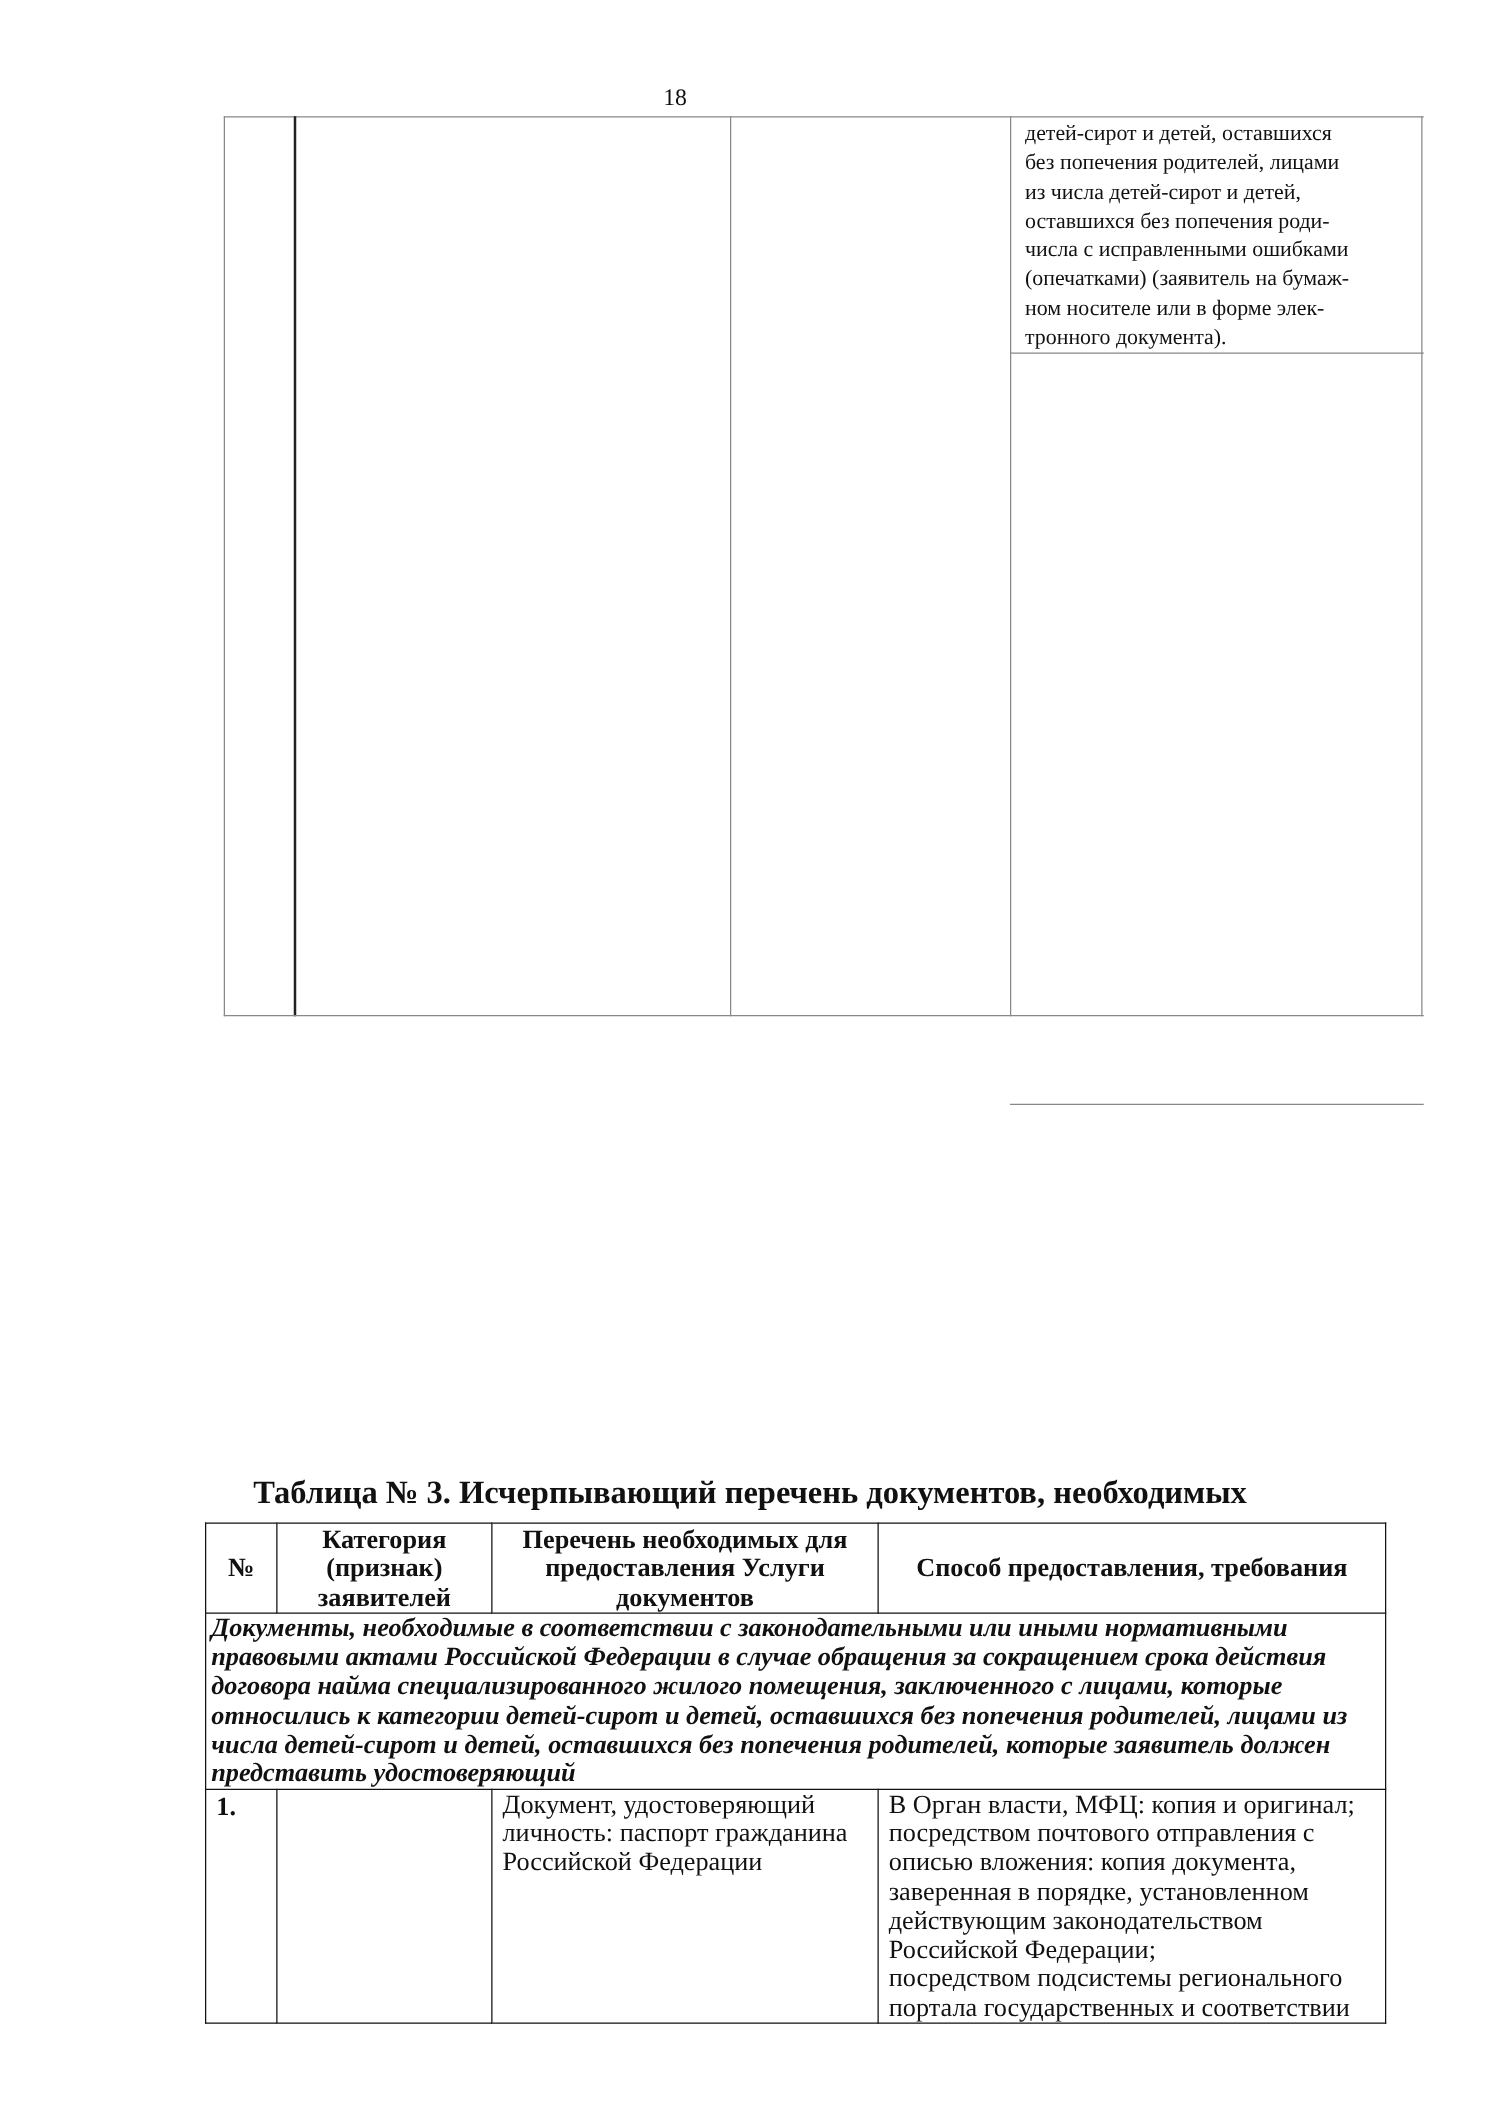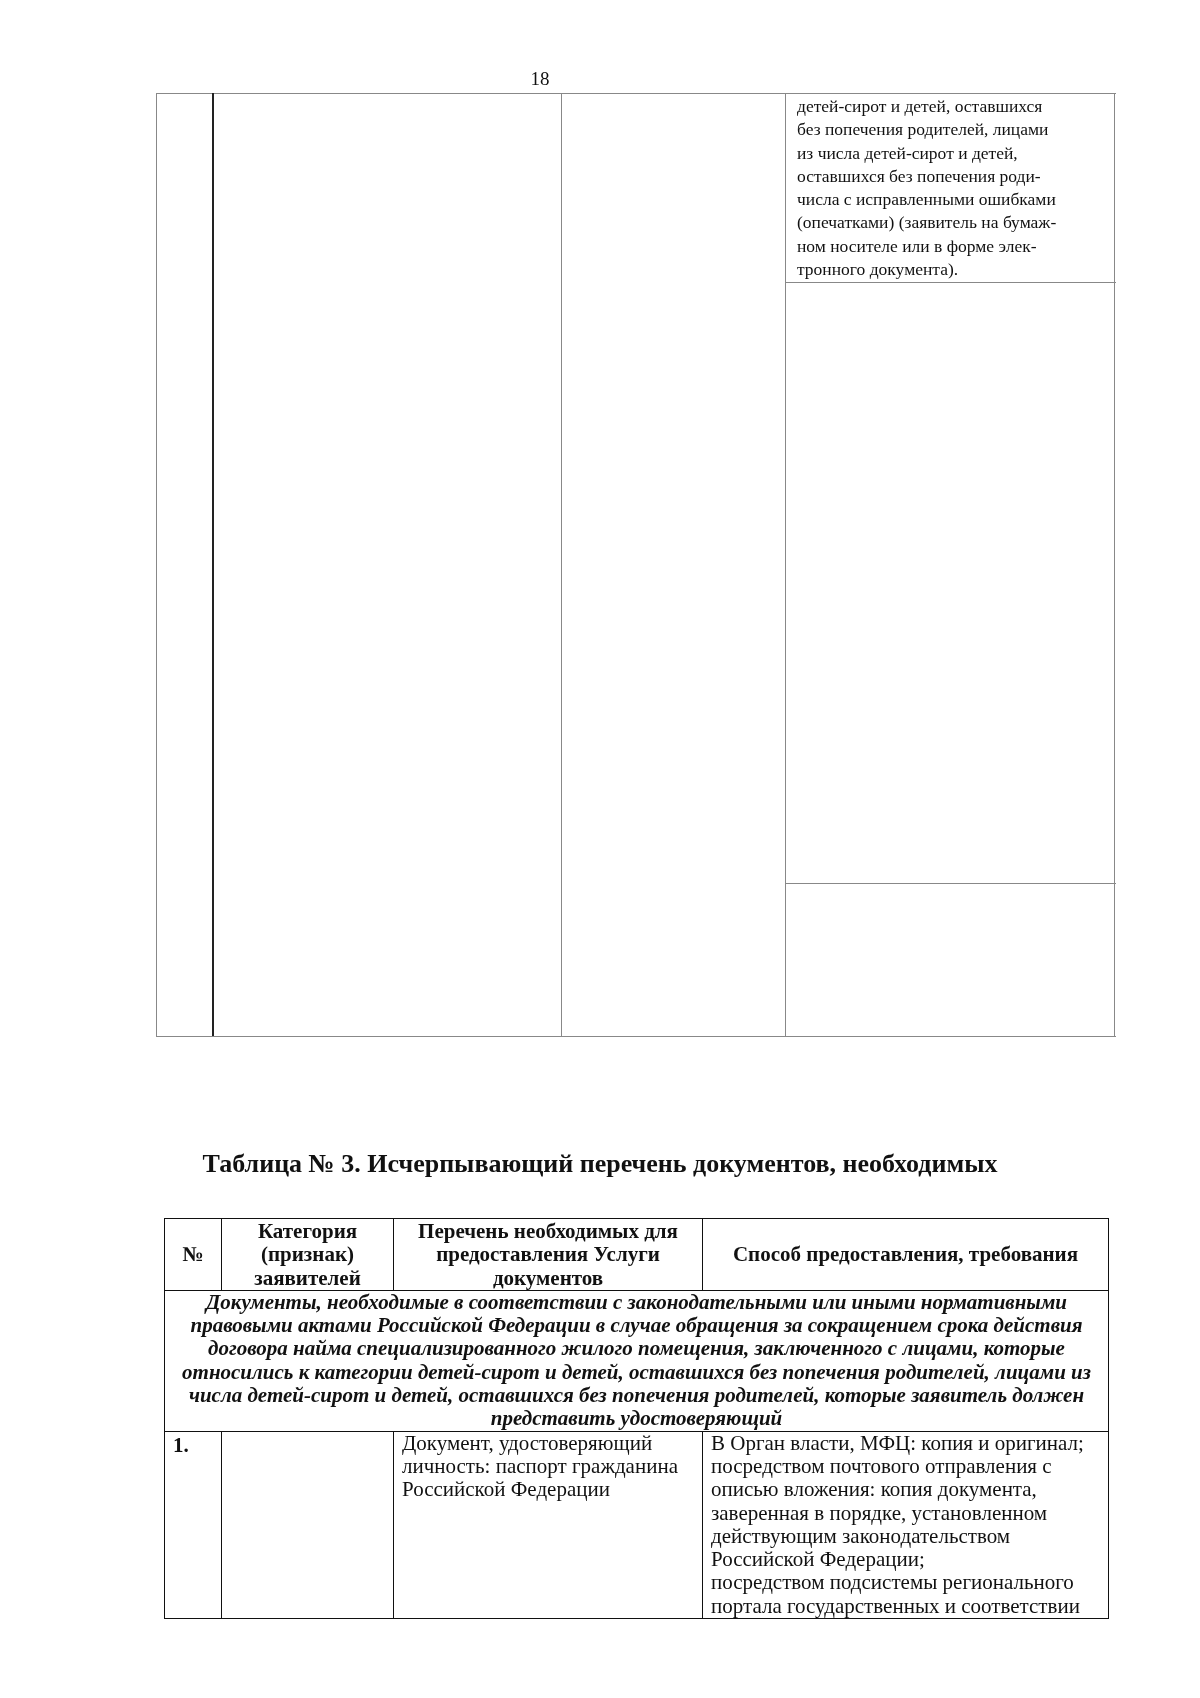--- a/index.html
+++ b/index.html
@@ -1,42 +1,42 @@
 <!DOCTYPE html>
 <html><head>
   <meta charset="utf-8">
   <style>
     html, body { margin: 0; padding: 0; background: #ffffff; }
     body { width: 1200px; height: 1698px; position: relative; overflow: hidden;
            font-family: "Liberation Serif", "DejaVu Serif", serif; color: #111; }
     .page-number { position: absolute; top: 68px; left: 0; width: 1080px; text-align: center;
                    font-size: 19px; }
     
-    .t1 { position: absolute; top: 93px; left: 156px; width: 960px; height: 944px; }
+    .t1 { position: absolute; top: 93px; left: 179px; width: 960px; height: 720px; }
     .t1 .vline { position: absolute; top: 0; bottom: 0; width: 0; border-left: 1.5px solid #888; }
     .t1 .vline.dark { border-left: 2px solid #222; }
     .t1 .top { position: absolute; top: 0; left: 0; right: 0; border-top: 1.5px solid #888; }
     .t1 .bottom { position: absolute; bottom: 0; left: 0; right: 0; border-top: 1.5px solid #888; }
     .t1 .hline { position: absolute; left: 629px; right: 0; border-top: 1.5px solid #888; }
     .t1 .cell-text { position: absolute; top: 2px; left: 641px; width: 312px;
                      font-size: 17.5px; line-height: 23.3px; }
     .t1 .cell-text div { white-space: nowrap; }
 
-    .table-title { position: absolute; top: 1148px; left: 0; width: 1200px; text-align: center;
+    .table-title { position: absolute; top: 1178px; left: 0; width: 1200px; text-align: center;
                    font-weight: bold; font-size: 26px; line-height: 32px; }
     .table-title div { white-space: nowrap; }
 
     
     .t3 { position: absolute; top: 1218px; left: 164px; border-collapse: collapse; table-layout: fixed;
           width: 944px; }
     .t3 td, .t3 th { border: 1.6px solid #111; padding: 0 8px; vertical-align: top; font-size: 21px;
                      line-height: 23.3px; }
     .t3 th { font-weight: bold; text-align: center; vertical-align: middle; padding: 1px 6px 0; }
     .t3 tr.hdr { height: 71px; }
-    .t3 tr.section td { font-weight: bold; font-style: italic; text-align: center; padding: 0 4px; }
+    .t3 tr.section td { font-weight: bold; font-style: italic; padding: 0 4px; }
     .t3 tr.section div, .t3 th div, .t3 td.body div { white-space: nowrap; }
     .t3 tr.row1 { height: 186px; }
     .t3 td.num { font-weight: bold; padding-top: 2px; }
   </style>
 </head>
 <body>
 
 <div class="page-number">18</div>
 
 <div class="t1">

